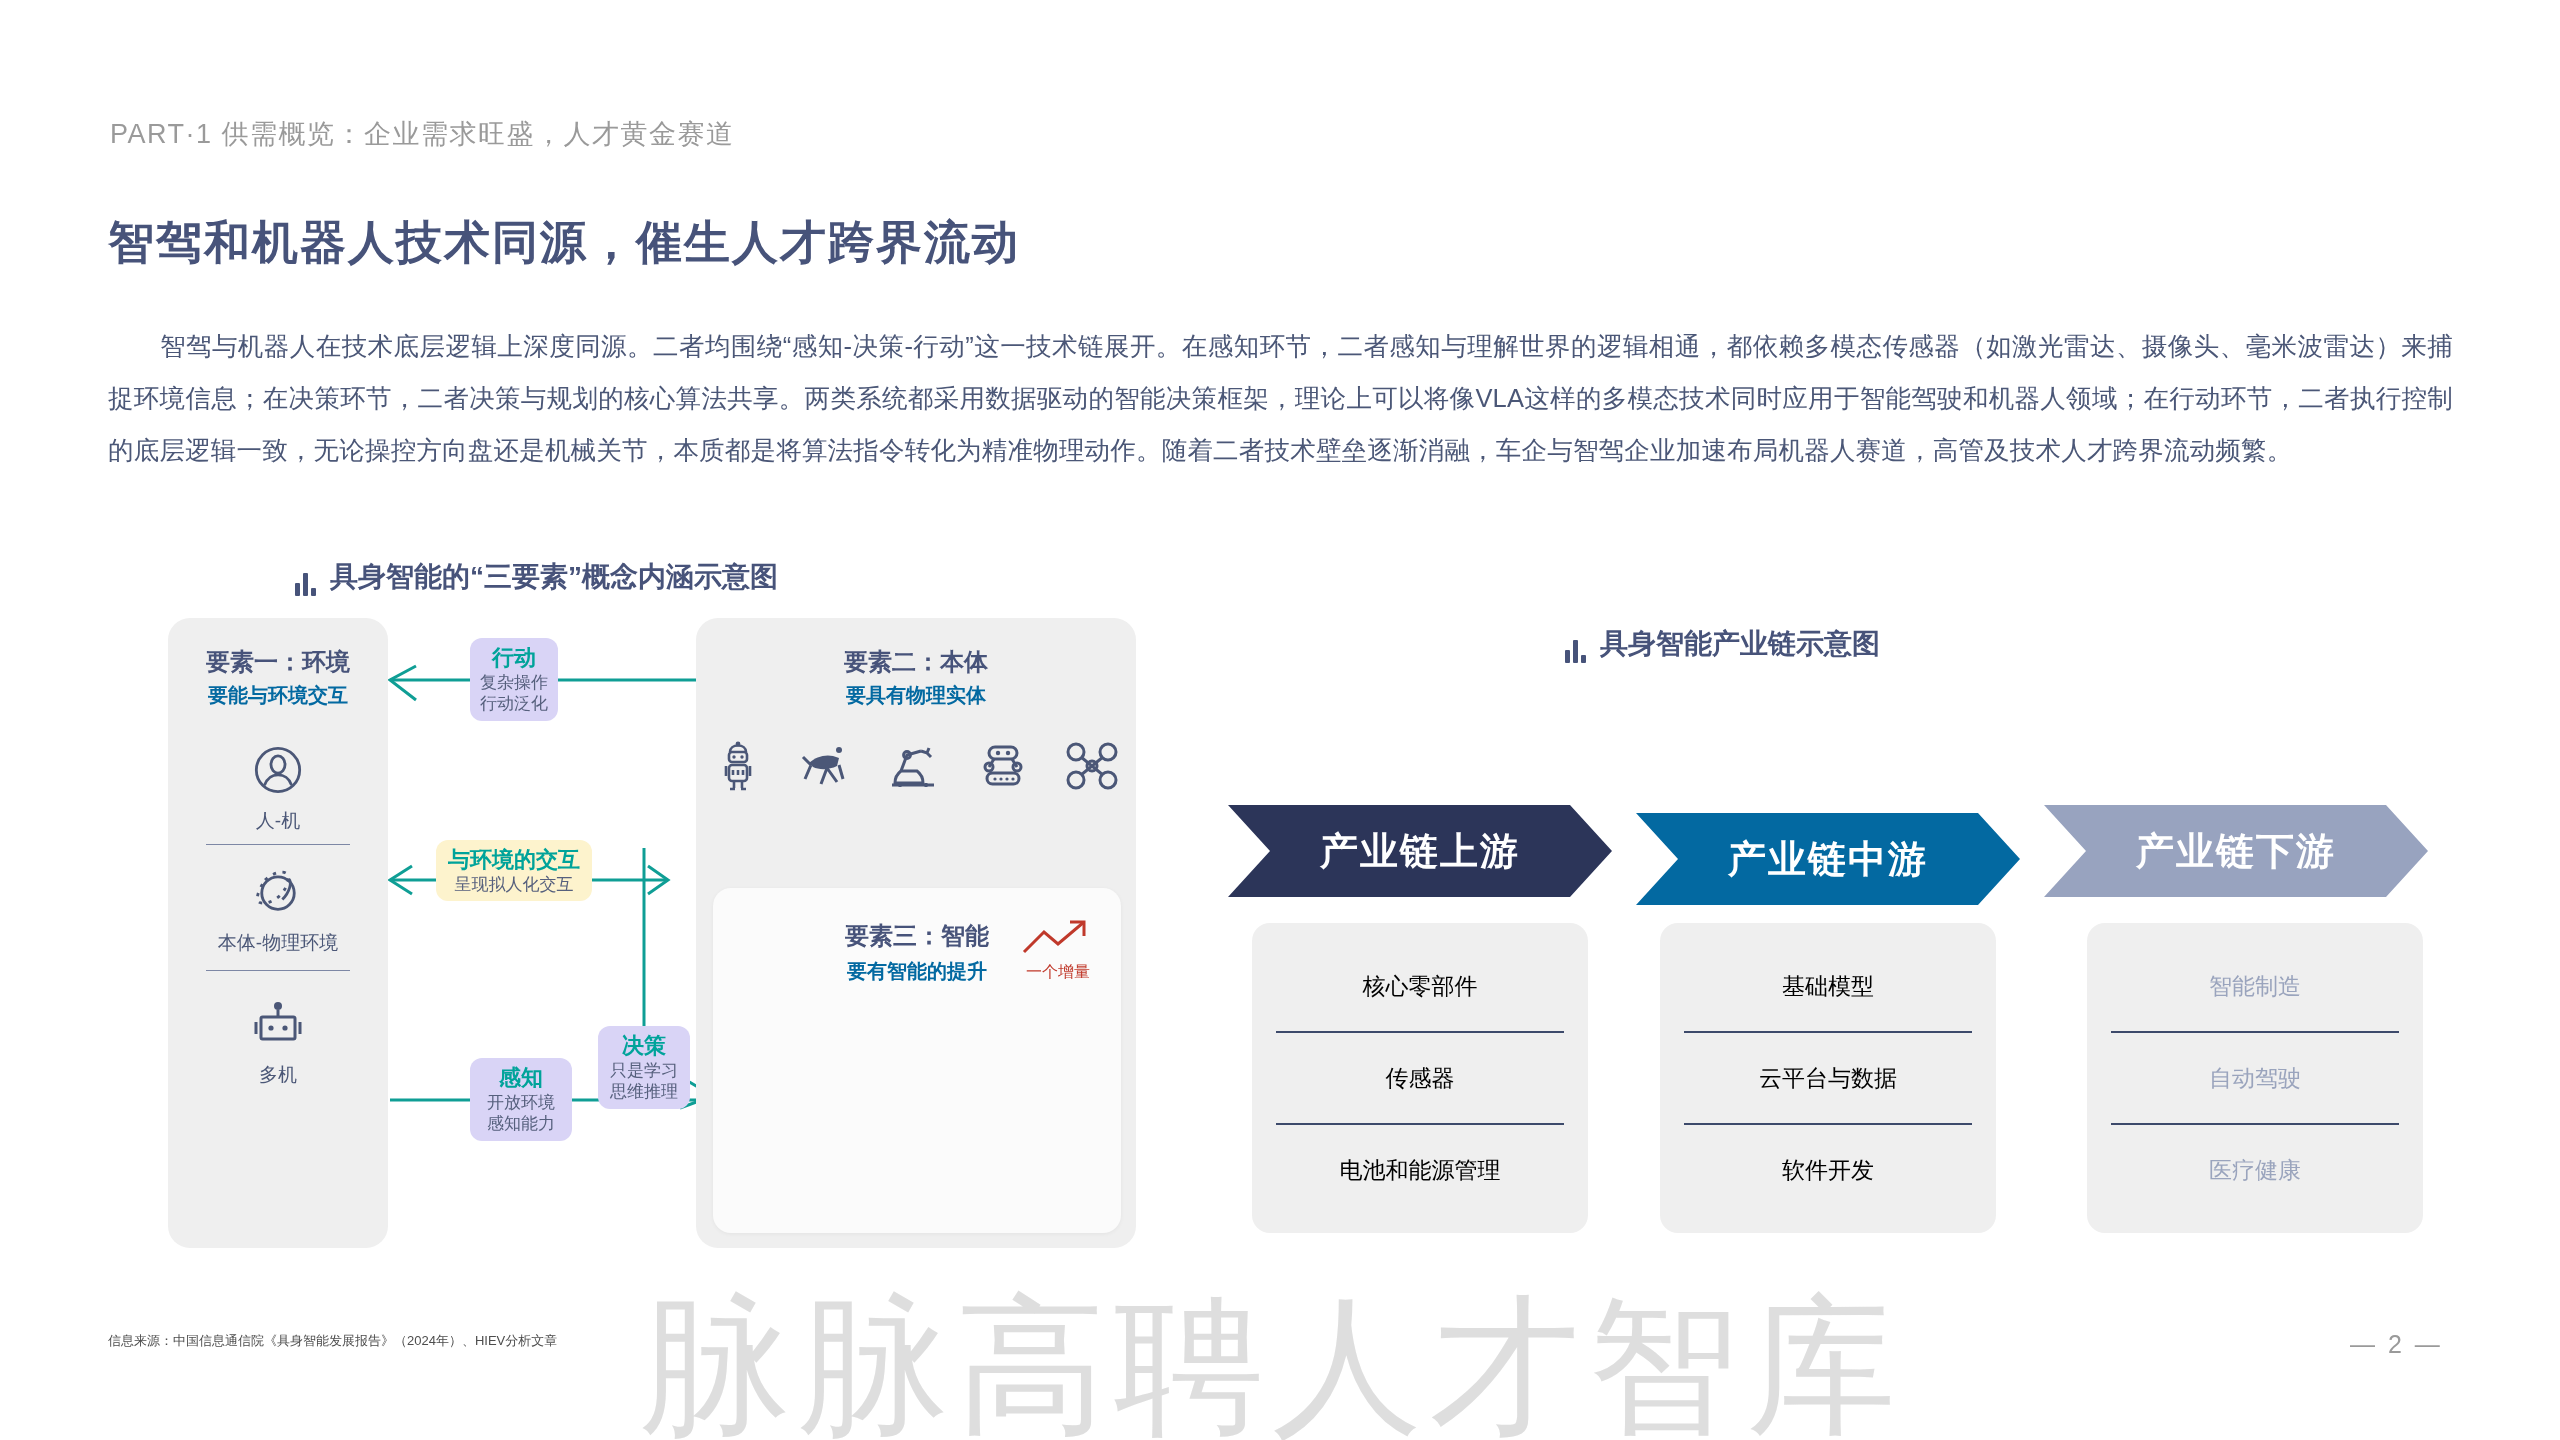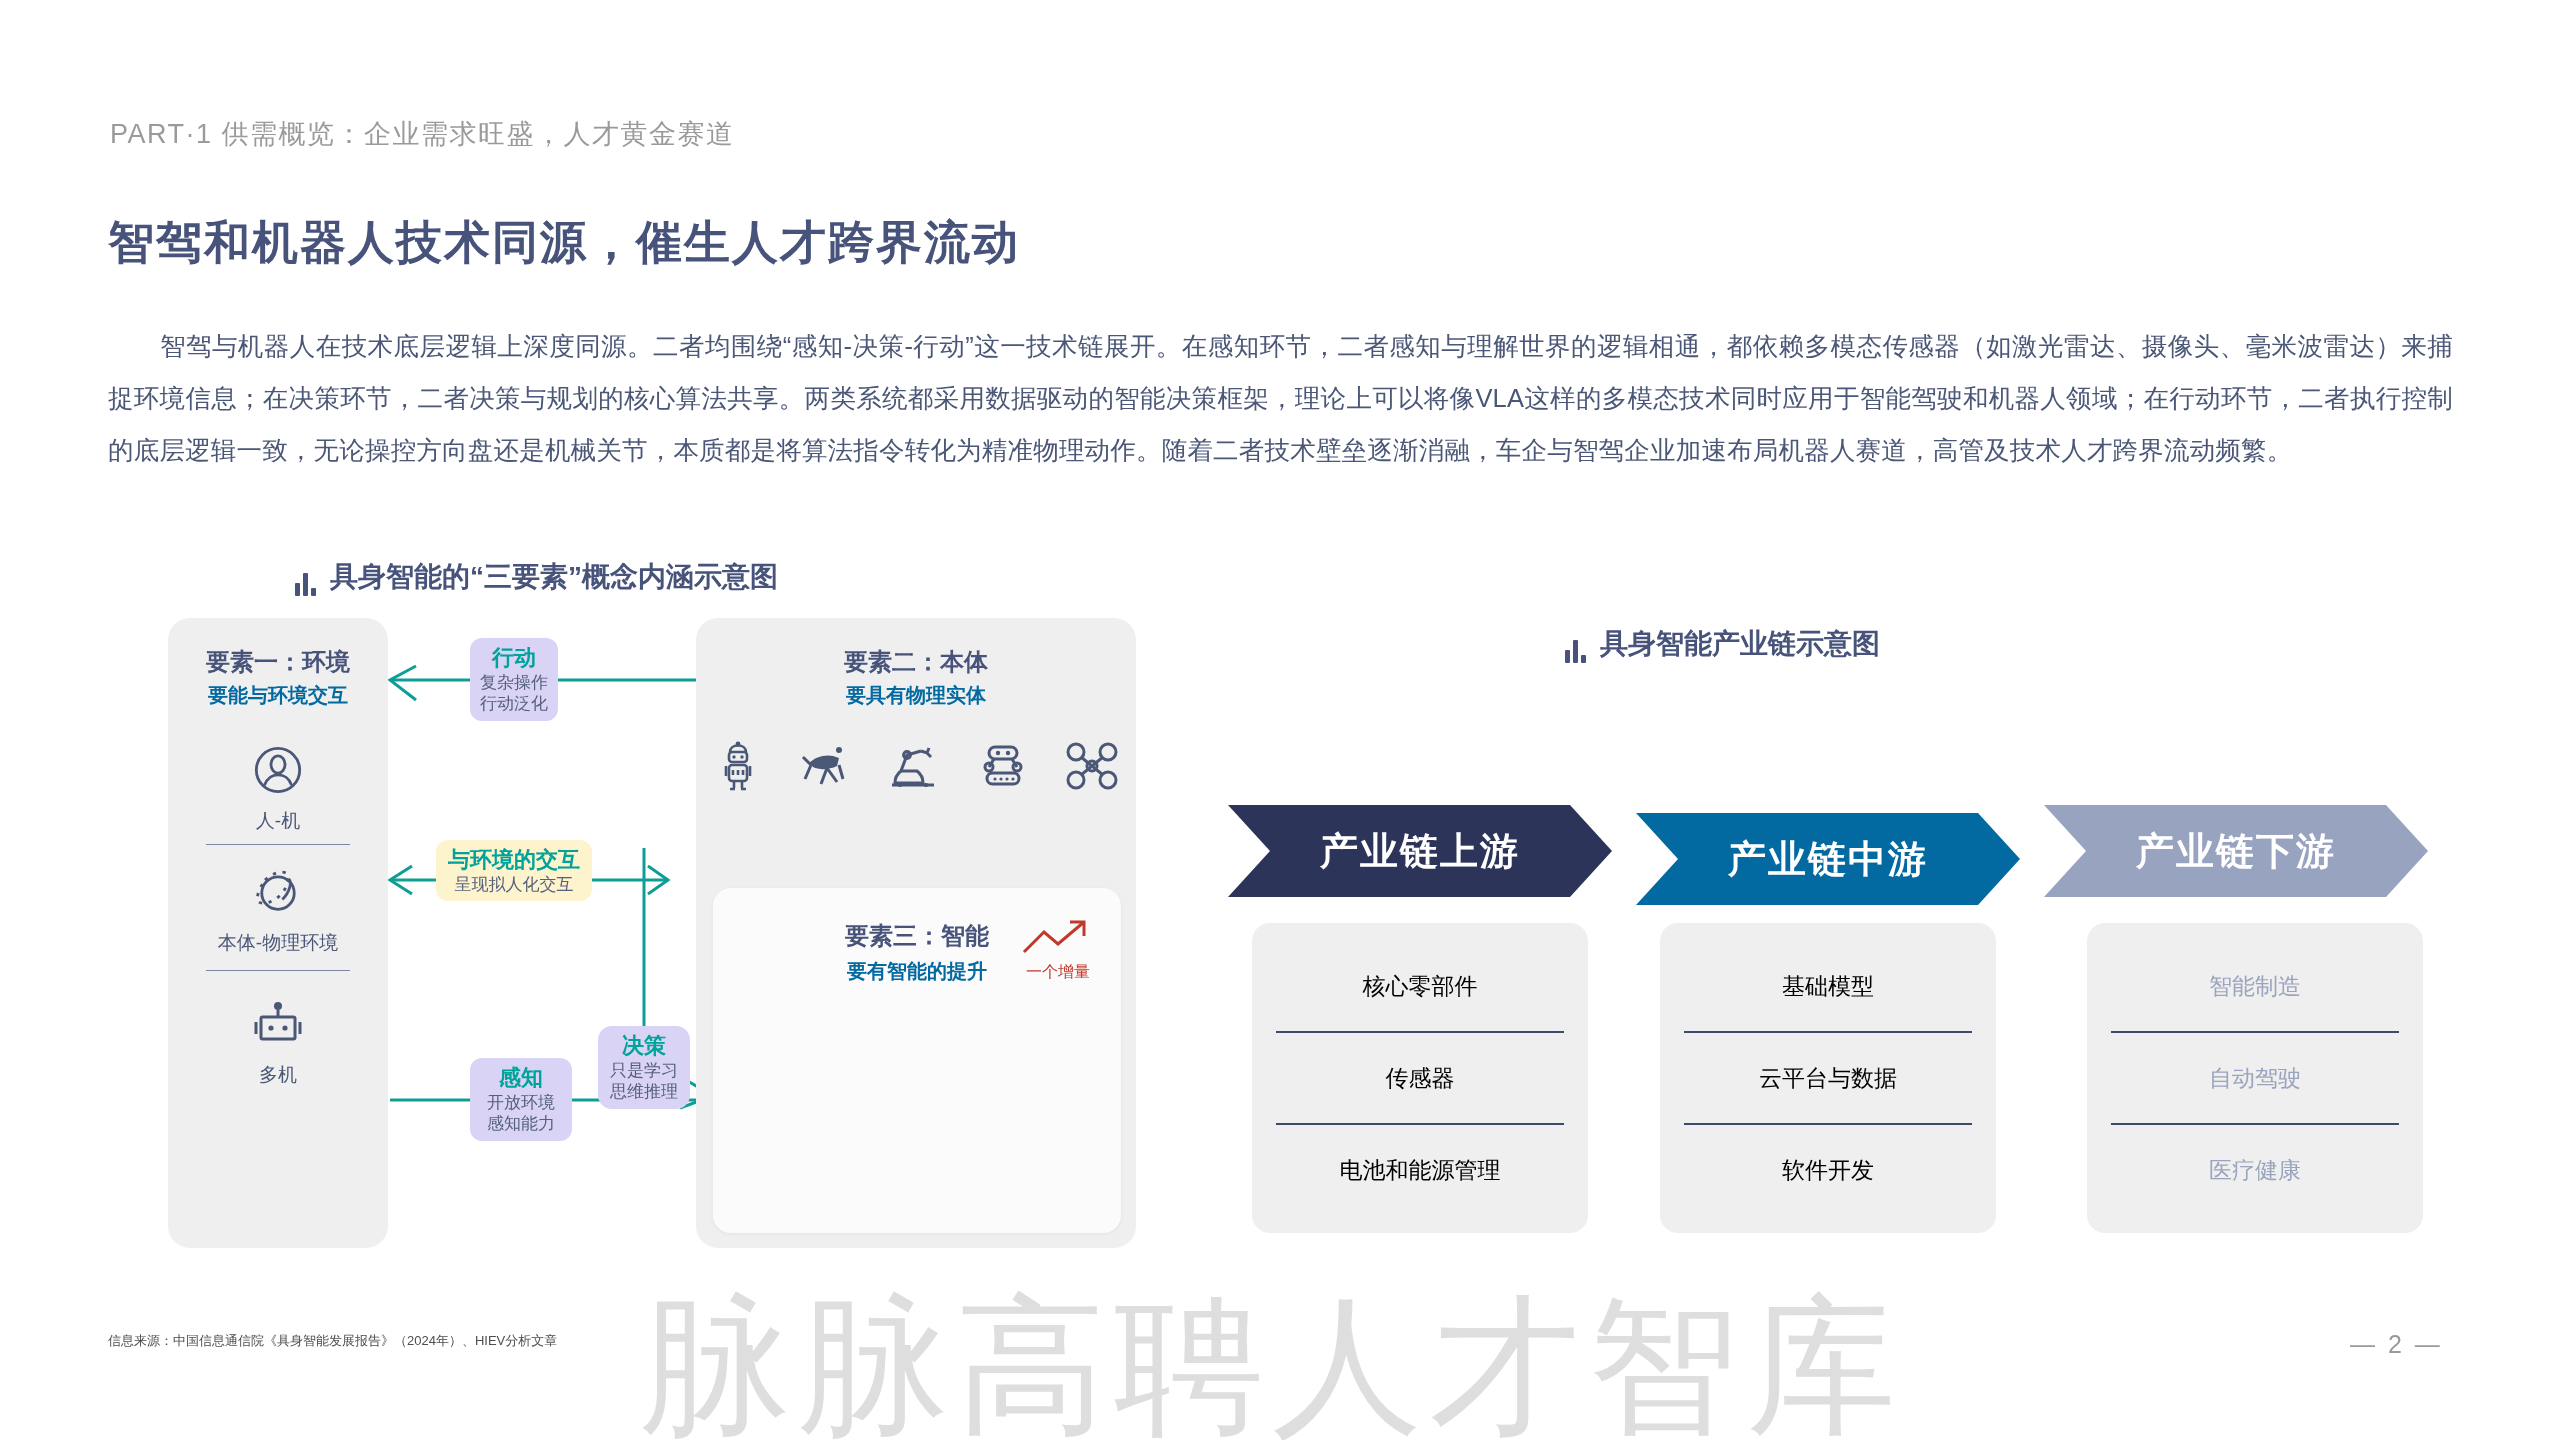--- a/index.html
+++ b/index.html
@@ -92,21 +92,21 @@
     position:absolute;border-radius:12px;text-align:center;padding:6px 10px;box-sizing:border-box;
   }
   .flowbox .t{display:block;font-size:22px;font-weight:bold;color:#00a39a;line-height:1.25;}
   .flowbox .s{display:block;font-size:17px;color:#56607d;line-height:1.28;}
   .lav{background:#d9d4f6;}
   .yel{background:#fdf3cd;}
 
   #fb-action{left:302px;top:20px;width:88px;}
   #fb-inter{left:268px;top:222px;width:156px;}
   #fb-percept{left:302px;top:440px;width:102px;}
-  #fb-decision{left:430px;top:408px;width:92px;border-radius:14px;}
+  #fb-decision{left:430px;top:408px;width:92px;}
 
   svg.lines{position:absolute;left:0;top:0;width:970px;height:640px;overflow:visible;}
 
   
   .brain-wrap{position:absolute;left:640px;top:395px;width:210px;height:190px;}
   .llm-chip{
     position:absolute;left:52px;top:72px;width:108px;height:46px;border-radius:5px;
     background:#3d4a6b;color:#fff;font-size:27px;font-weight:bold;
     display:flex;align-items:center;justify-content:center;letter-spacing:1px;
     box-shadow:0 2px 3px rgba(0,0,0,.25);

